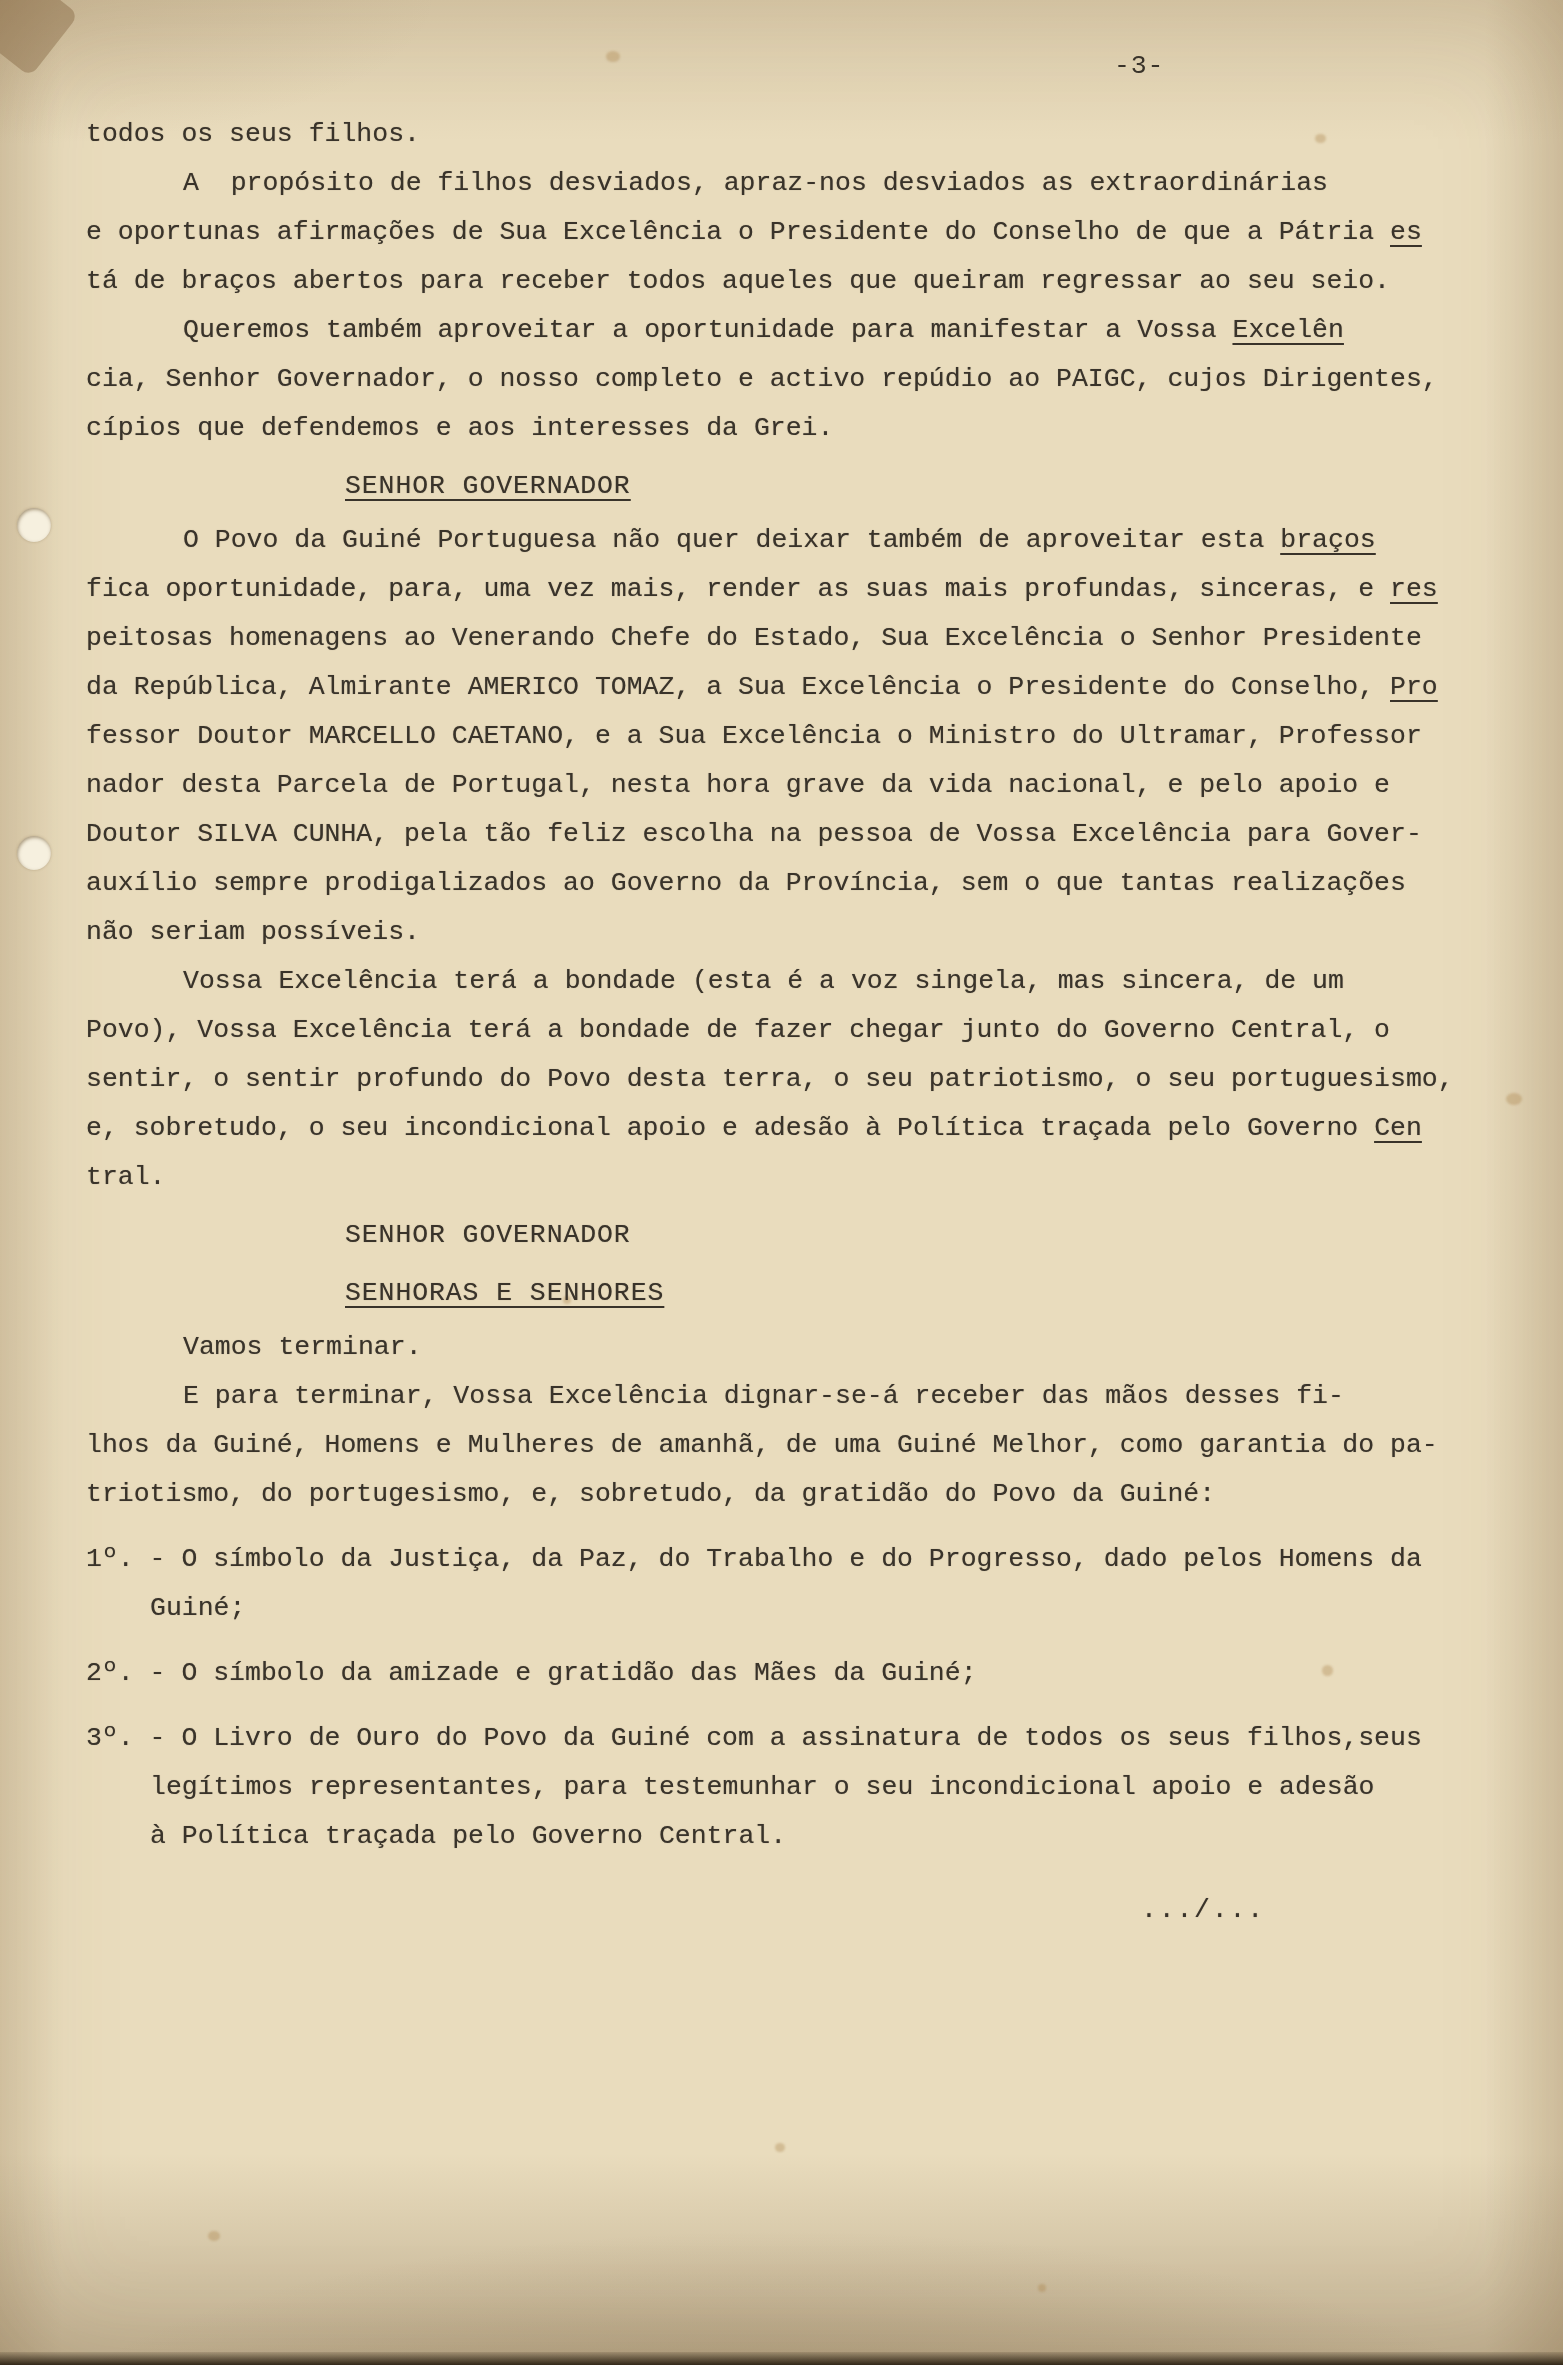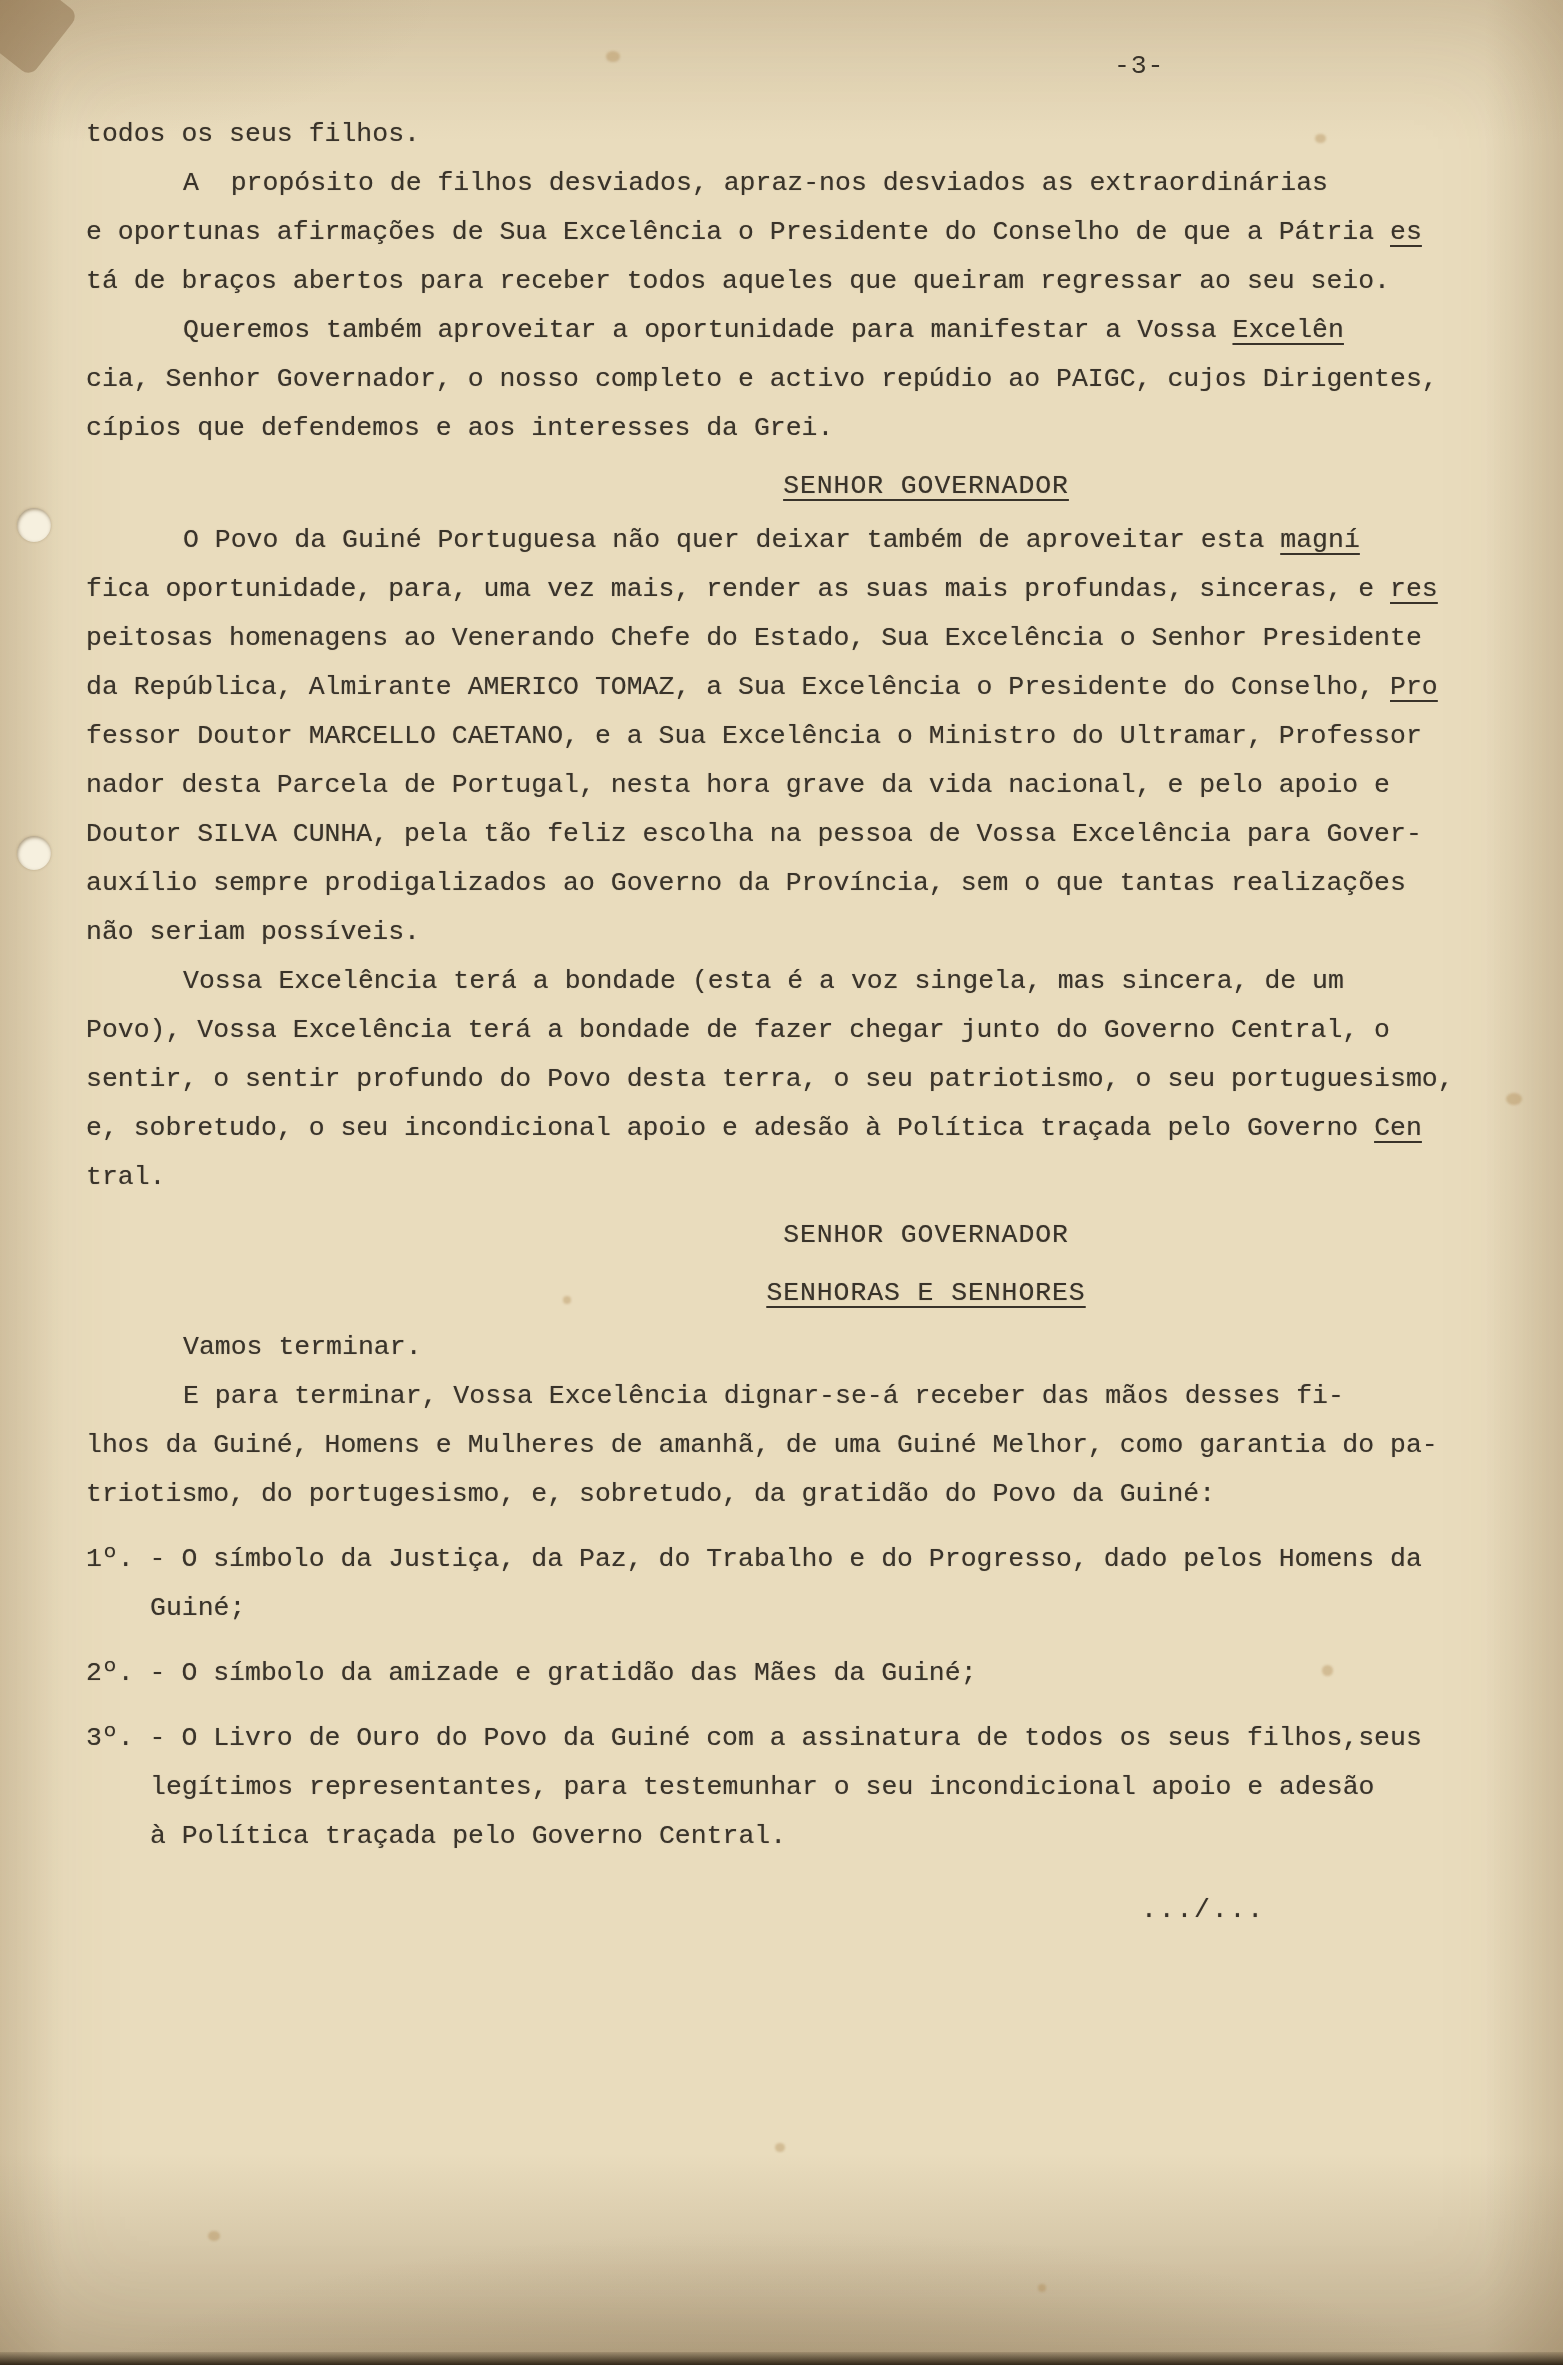--- a/index.html
+++ b/index.html
@@ -76,21 +76,20 @@
   .line.indent { padding-left: 97px; }
   .line.li-cont { padding-left: 64px; }
   .heading {
     padding-left: 259px;
     white-space: pre;
     height: 49px;
     line-height: 49px;
     margin-top: 8.8px;
     margin-bottom: 5.3px;
     letter-spacing: 0.9px;
-    text-align: center;
   }
   .heading.underline { text-decoration: underline; text-underline-offset: 6.2px; }
   .list-item { margin-top: 16px; }
   .u { text-decoration: underline; text-underline-offset: 6.2px; }
   .footer-mark {
     padding-left: 1055px;
     margin-top: 25px;
     white-space: pre;
     font-size: 26.5px;
     letter-spacing: 1.8px;
@@ -127,21 +126,21 @@
           <div class="line">e oportunas afirmações de Sua Excelência o Presidente do Conselho de que a Pátria <span class="u">es</span></div>
           <div class="line">tá de braços abertos para receber todos aqueles que queiram regressar ao seu seio.</div>
         </div>
         <div class="paragraph">
           <div class="line indent">Queremos também aproveitar a oportunidade para manifestar a Vossa <span class="u">Excelên</span></div>
           <div class="line">cia, Senhor Governador, o nosso completo e activo repúdio ao PAIGC, cujos Dirigentes,</div>
           <div class="line">cípios que defendemos e aos interesses da Grei.</div>
         </div>
         <div class="heading underline">SENHOR GOVERNADOR</div>
         <div class="paragraph">
-          <div class="line indent">O Povo da Guiné Portuguesa não quer deixar também de aproveitar esta <span class="u">magní</span></div>
+          <div class="line indent">O Povo da Guiné Portuguesa não quer deixar também de aproveitar esta <span class="u">braços</span></div>
           <div class="line">fica oportunidade, para, uma vez mais, render as suas mais profundas, sinceras, e <span class="u">res</span></div>
           <div class="line">peitosas homenagens ao Venerando Chefe do Estado, Sua Excelência o Senhor Presidente</div>
           <div class="line">da República, Almirante AMERICO TOMAZ, a Sua Excelência o Presidente do Conselho, <span class="u">Pro</span></div>
           <div class="line">fessor Doutor MARCELLO CAETANO, e a Sua Excelência o Ministro do Ultramar, Professor</div>
           <div class="line">nador desta Parcela de Portugal, nesta hora grave da vida nacional, e pelo apoio e</div>
           <div class="line">Doutor SILVA CUNHA, pela tão feliz escolha na pessoa de Vossa Excelência para Gover-</div>
           <div class="line">auxílio sempre prodigalizados ao Governo da Província, sem o que tantas realizações</div>
           <div class="line">não seriam possíveis.</div>
         </div>
         <div class="paragraph">

